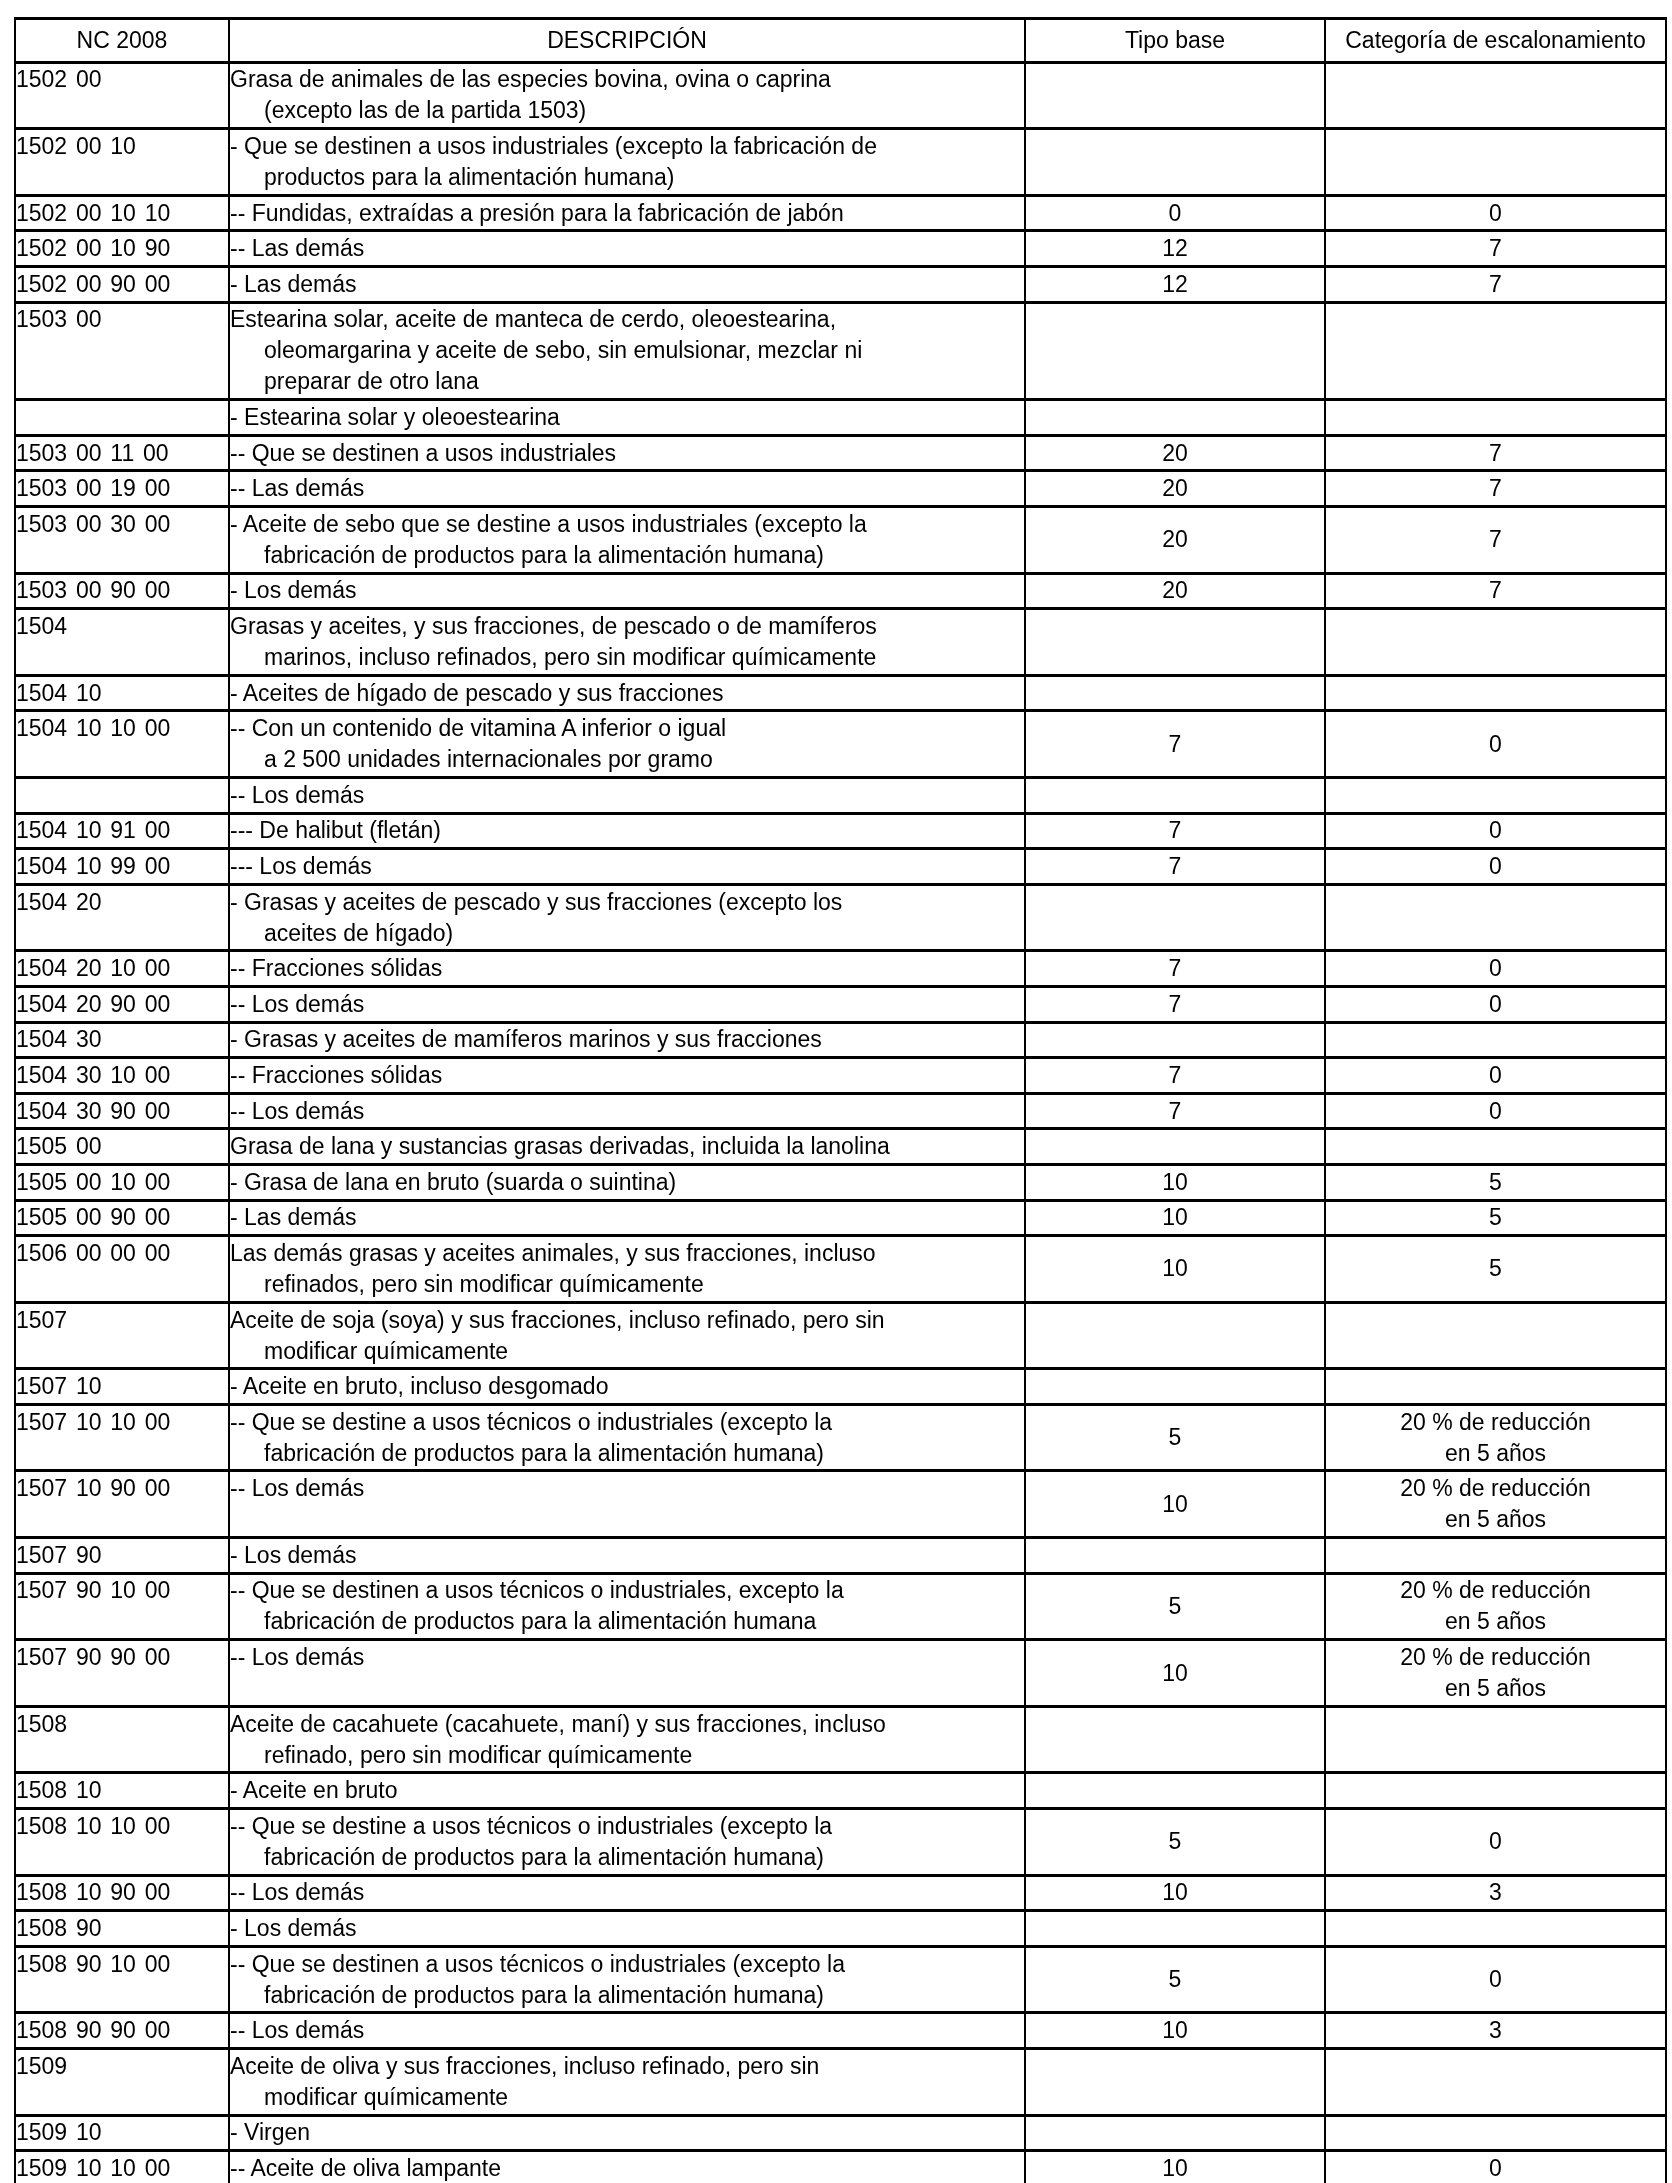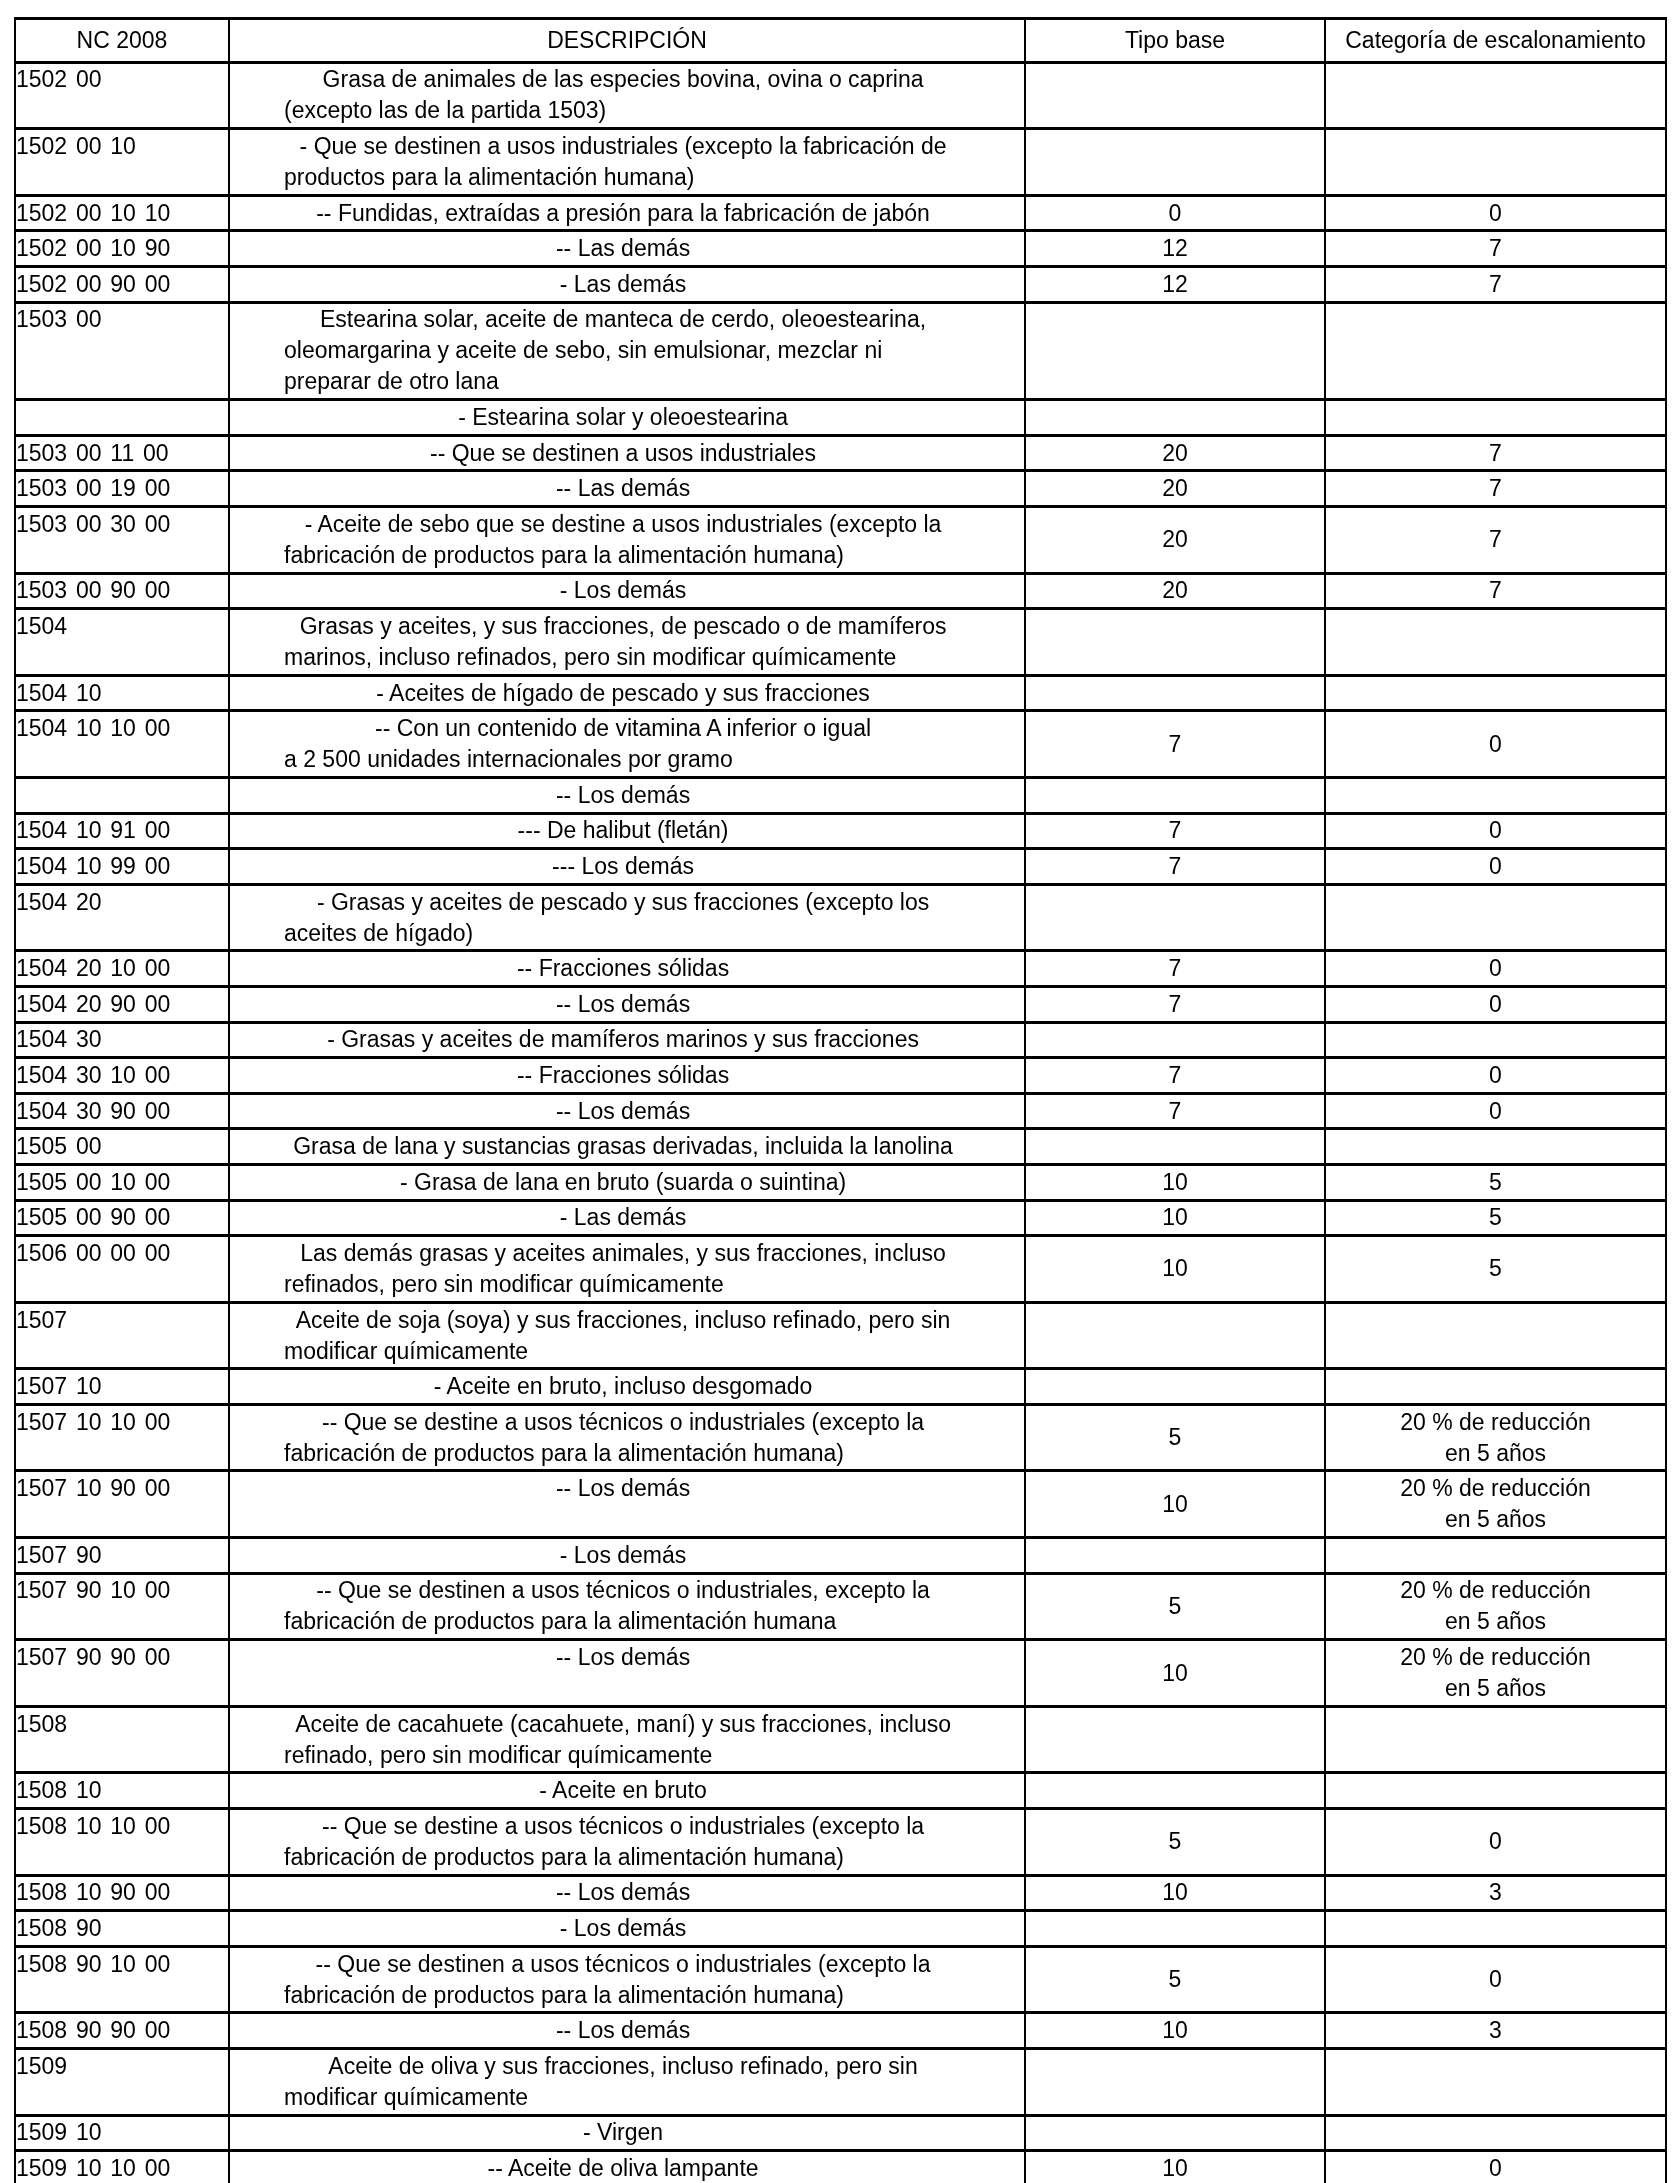--- a/index.html
+++ b/index.html
@@ -10,22 +10,22 @@
   table.tariff{
     border-collapse:collapse;table-layout:fixed;
     position:absolute;left:14px;top:17.3px;width:1653px;
     font-size:23px;line-height:31px;
   }
   th,td{border-left:2.4px solid #000;border-right:2.4px solid #000;border-top:3.1px solid #000;border-bottom:3.1px solid #000;}
   th{font-weight:normal;text-align:center;vertical-align:middle;padding:4.7px 3.1px;}
   td{vertical-align:top;padding:0.8px 0;}
   td.nc{white-space:nowrap;word-spacing:2.4px;}
   td.desc{padding-right:7.9px;}
-  .desc-line{padding-left:54px;white-space:nowrap;}
-  .desc-line.first{padding-left:0;text-align:center;}
+  .desc-line{padding-left:34px;white-space:nowrap;}
+  .desc-line.first{padding-left:0;}
   td.val,td.cat{text-align:center;vertical-align:middle;padding-left:3.1px;padding-right:3.1px;}
 </style>
 </head>
 <body>
 
 <div class="page">
   <table class="tariff">
     <colgroup>
       <col style="width:214px">
       <col style="width:796px">

